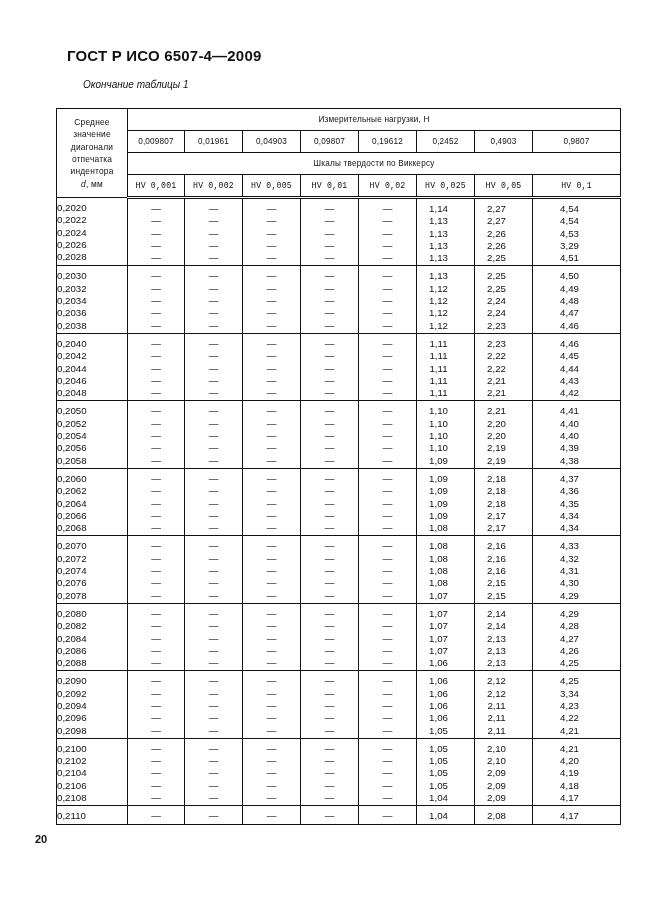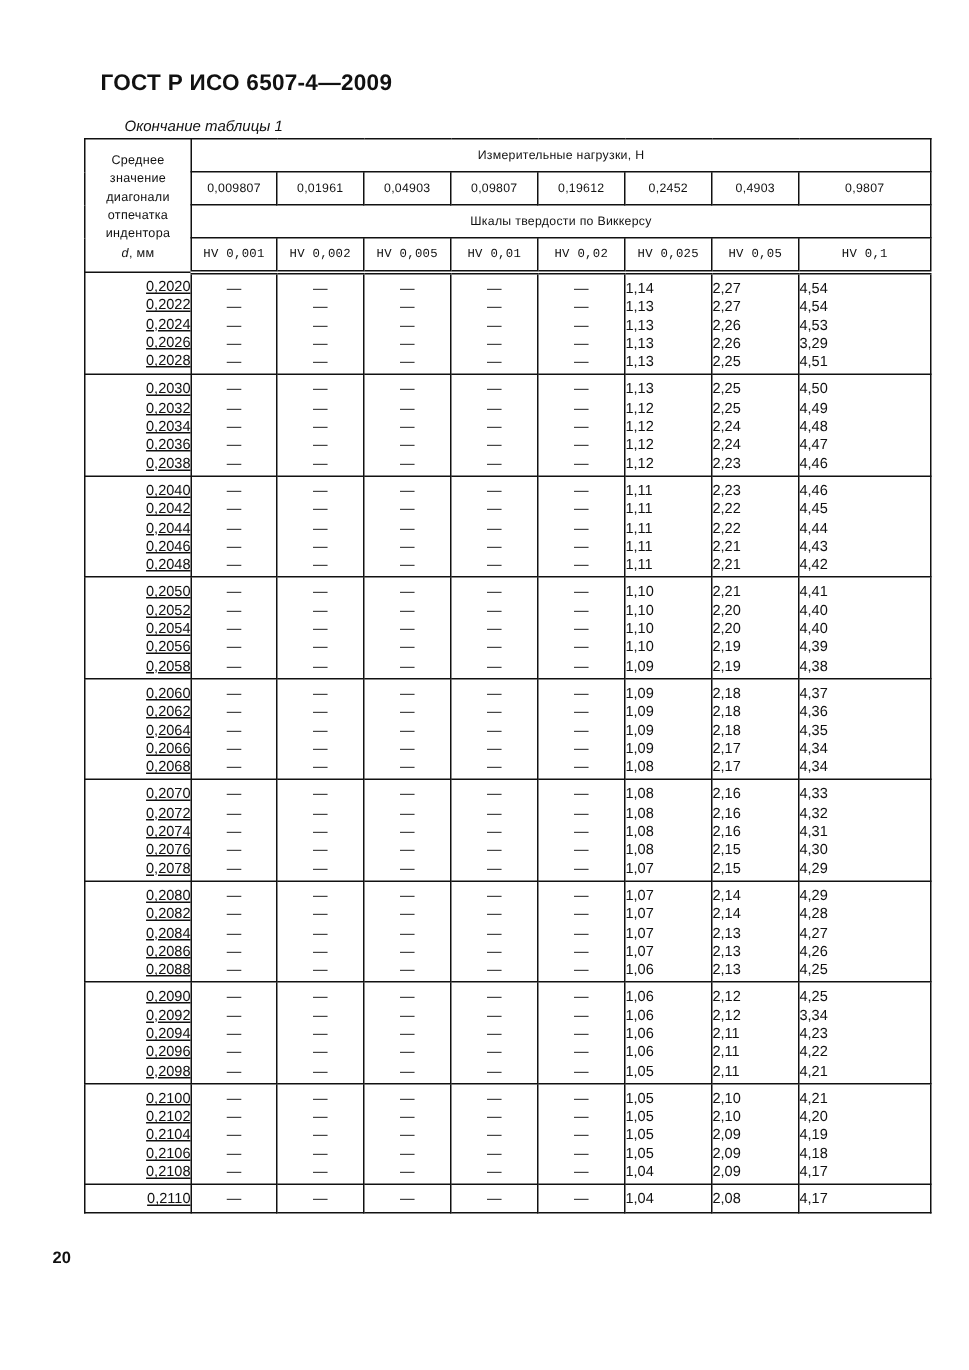--- a/index.html
+++ b/index.html
@@ -1,27 +1,27 @@
 <!DOCTYPE html>
 <html><head>
 <meta charset="utf-8">
 <style>
   html, body { margin:0; padding:0; background:#ffffff; }
   body { width:646px; height:913px; position:relative; font-family:"Liberation Sans", sans-serif; color:#111; }
   .doc-title { position:absolute; left:35px; top:47px; font-weight:bold; font-size:15px; letter-spacing:0.2px;padding-left:32px; }
   .caption { position:absolute; left:35px; top:79px; font-style:italic; font-size:10px;margin-left:48px; }
-  table { position:absolute; left:56px; top:92px; border-collapse:collapse; font-size:9.6px;padding-left:14px; }
+  table { position:absolute; left:56px; top:108px; border-collapse:collapse; font-size:9.6px;padding-left:14px; }
   td { border:1.3px solid #111; padding:0; text-align:center; vertical-align:middle; }
   .hdr td { font-size:8.2px; height:21px; letter-spacing:0.2px; }
   .hdr td.first { line-height:12.3px; font-size:8.4px; }
   .hdr-last td { border-bottom:3.5px double #111;font-family:Liberation Mono, monospace; }
   .grp td { vertical-align:top; padding-top:4px; padding-bottom:1px; font-size:9.7px; }
   .grp td div { height:12.3px; line-height:12.3px; }
-  .grp td.num { text-align:left; padding-right:14px; }
-  .grp td.first { text-align:right;text-decoration:underline; }
+  .grp td.num { text-align:center; padding-right:14px; }
+  .grp td.first { text-align:left; }
   .page-num { position:absolute; left:35px; top:833px; font-size:11px;font-weight:bold; }
 </style>
 </head>
 <body>
 
 <div class="doc-title">ГОСТ Р ИСО 6507-4—2009</div>
 <div class="caption">Окончание   таблицы 1</div>
 
 <table>
   <colgroup>

